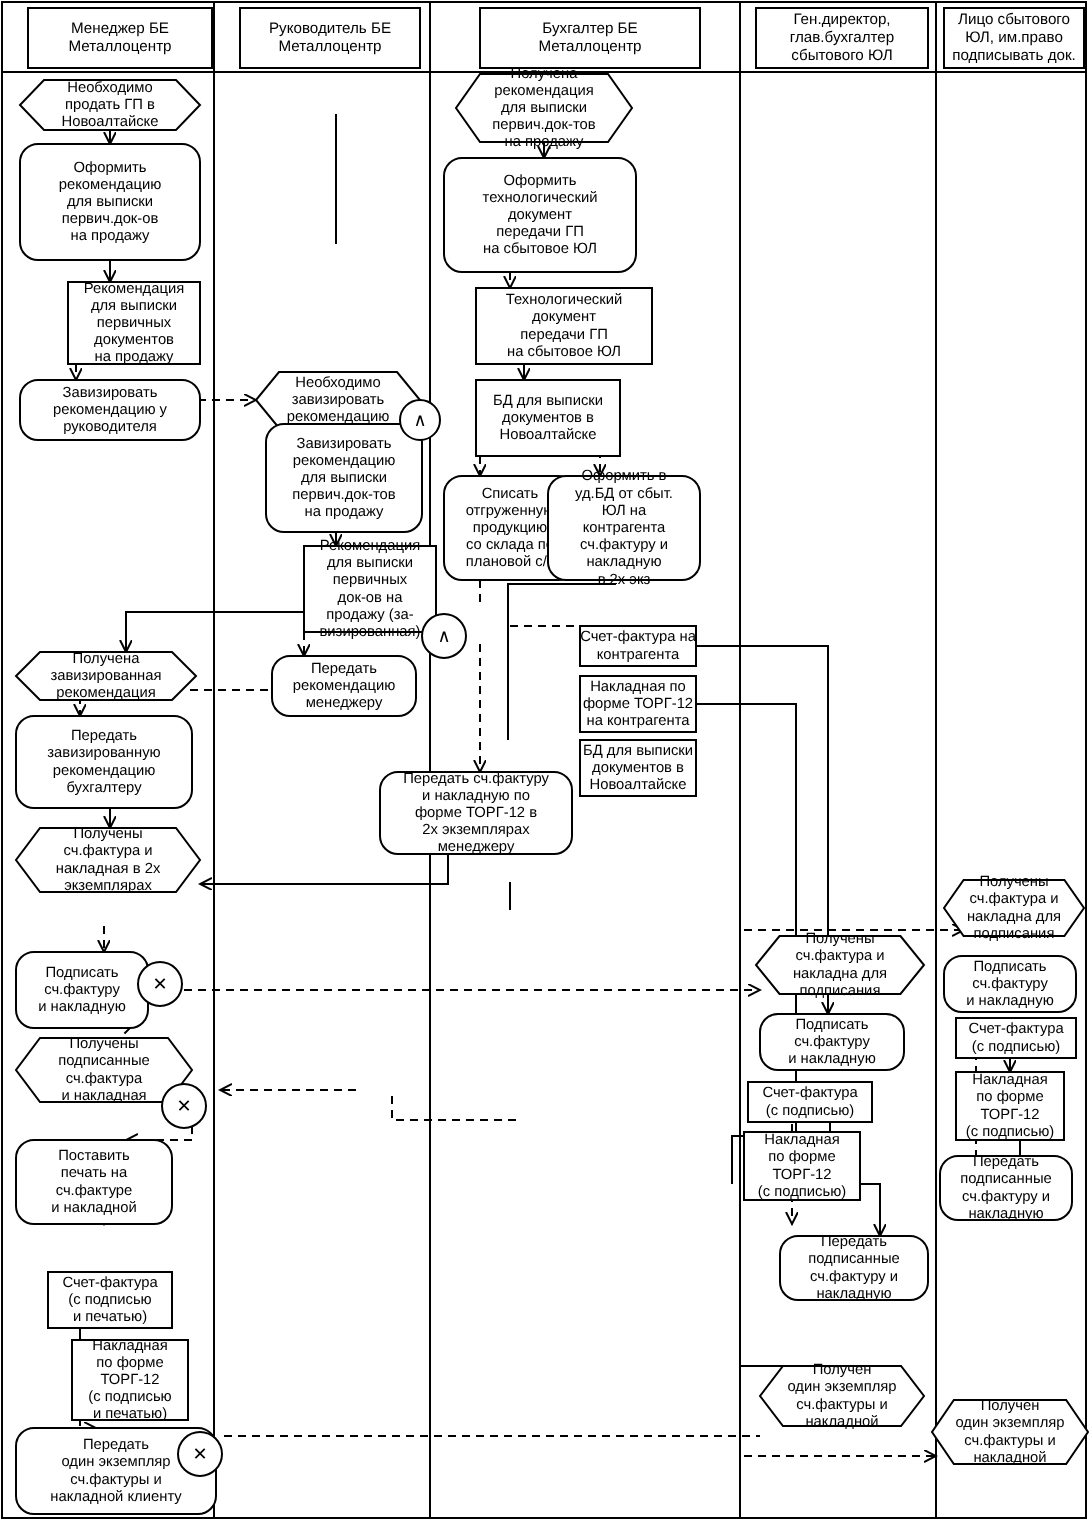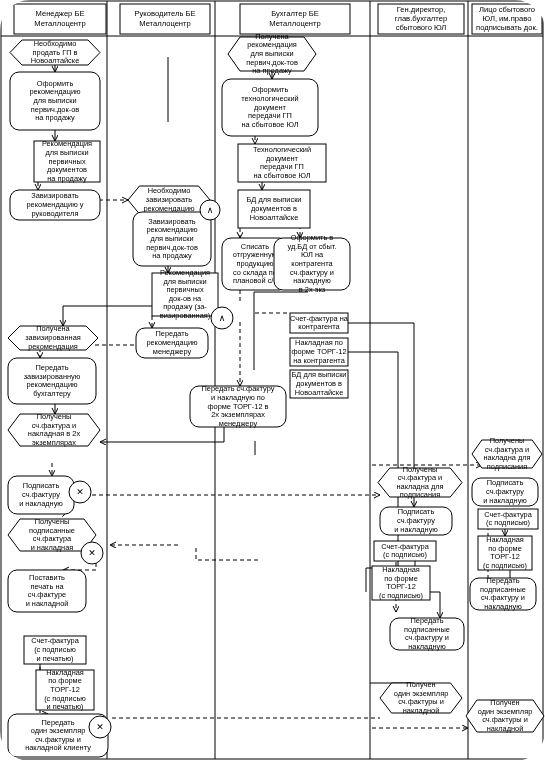--- a/index.html
+++ b/index.html
@@ -1,17 +1,17 @@
 <!DOCTYPE html>
 <html><head>
 <meta charset="utf-8">
 <style>
   html,body{margin:0;padding:0;background:#ffffff;}
   body{font-family:"Liberation Sans",sans-serif;}
-  #canvas{position:relative;width:545px;height:761px;background:#ffffff;overflow:hidden;border-radius:30px;}
+  #canvas{position:relative;width:545px;height:761px;background:#ffffff;overflow:hidden;}
   svg{position:absolute;left:0;top:0;width:545px;height:761px;}
   .shp{fill:#ffffff;stroke:#000000;stroke-width:1;}
   .lane-sep{stroke:#000000;stroke-width:1;fill:none;}
   .flow{stroke:#000000;stroke-width:1;fill:none;}
   .flow-d{stroke:#000000;stroke-width:1;fill:none;stroke-dasharray:4 3;}
   .txt{font-family:"Liberation Sans",sans-serif;font-size:7.4px;fill:#000000;text-anchor:middle;dominant-baseline:middle;}
   .hdr{font-family:"Liberation Sans",sans-serif;font-size:7.6px;fill:#000000;text-anchor:middle;dominant-baseline:middle;}
   .conn-t{font-family:"Liberation Sans",sans-serif;font-size:9px;fill:#000000;text-anchor:middle;dominant-baseline:middle;}
 </style>
 </head>

